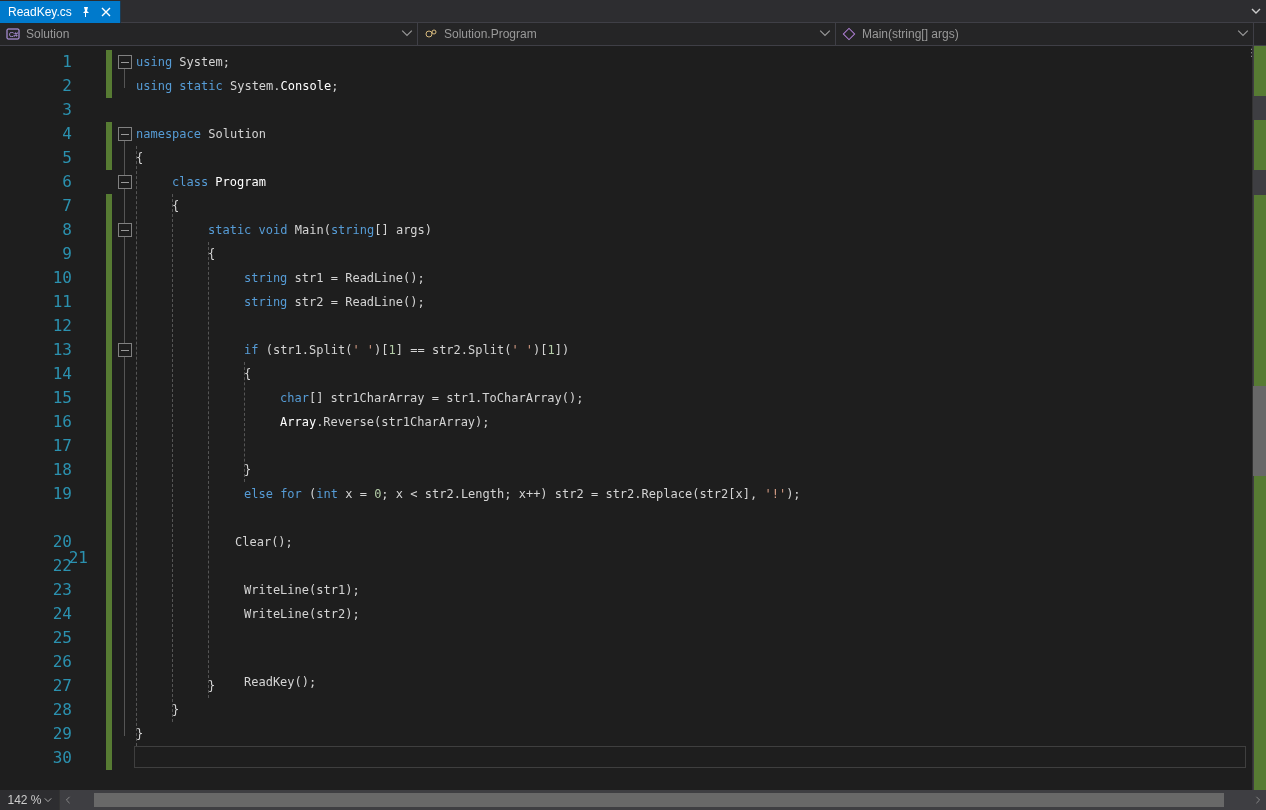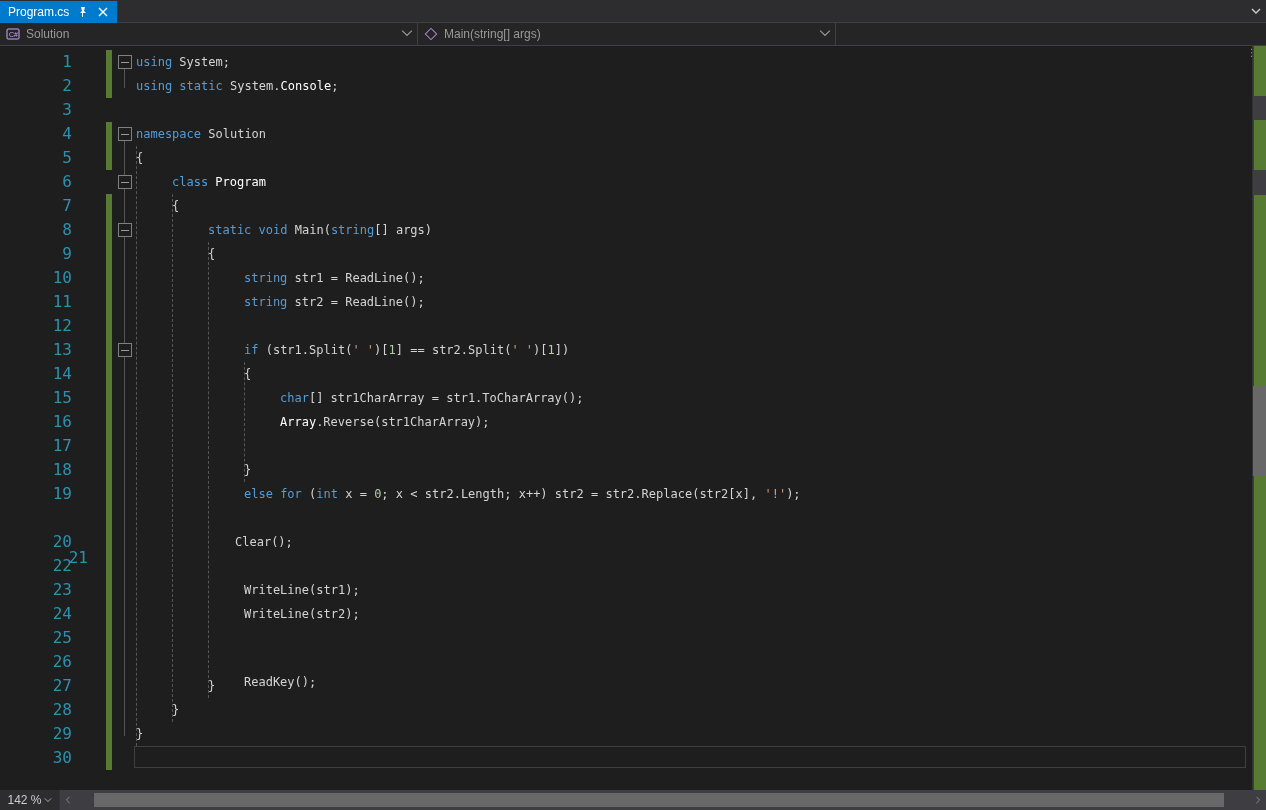--- a/index.html
+++ b/index.html
@@ -224,21 +224,21 @@
     display:flex; align-items:center; justify-content:center;
     color:#999;
   }
 
 </style>
 </head>
 <body>
 
 <div class="tabstrip">
   <div class="tab">
-    <span>Program.cs</span>
+    <span>ReadKey.cs</span>
     <span class="pin">
       <svg viewBox="0 0 10 10">
           <path d="M3 0h4l-1 4 2 2H5v4L4 10V6H2l2-2z" fill="#fff"></path>
         </svg>
     </span>
     <span class="close">
       <svg viewBox="0 0 10 10">
           <path d="M1 1l8 8M9 1l-8 8" stroke="#fff" stroke-width="1.4"></path>
         </svg>
     </span>
@@ -252,20 +252,34 @@
 
 <div class="navbar">
   <div class="nav-item scope">
     <span class="ico">
       <svg viewBox="0 0 14 14">
           <rect x="1" y="2" width="12" height="10" rx="1" fill="none" stroke="#c9a8ff"></rect>
           <text x="3" y="10" font-size="7" fill="#c9a8ff">C#</text>
         </svg>
     </span>
     <span>Solution</span>
+    <span class="chev">
+      <svg viewBox="0 0 10 10">
+          <path d="M1 3l4 4 4-4" stroke="#999" fill="none"></path>
+        </svg>
+    </span>
+  </div>
+  <div class="nav-item classsel">
+    <span class="ico">
+      <svg viewBox="0 0 14 14">
+          <circle cx="5" cy="7" r="3" fill="none" stroke="#d7ba7d"></circle>
+          <circle cx="10" cy="5" r="2" fill="none" stroke="#d7ba7d"></circle>
+        </svg>
+    </span>
+    <span>Solution.Program</span>
     <span class="chev">
       <svg viewBox="0 0 10 10">
           <path d="M1 3l4 4 4-4" stroke="#999" fill="none"></path>
         </svg>
     </span>
   </div>
   <div class="nav-item methodsel">
     <span class="ico">
       <svg viewBox="0 0 14 14">
           <rect x="3" y="3" width="8" height="8" transform="rotate(45 7 7)" fill="none" stroke="#b180d7"></rect>

